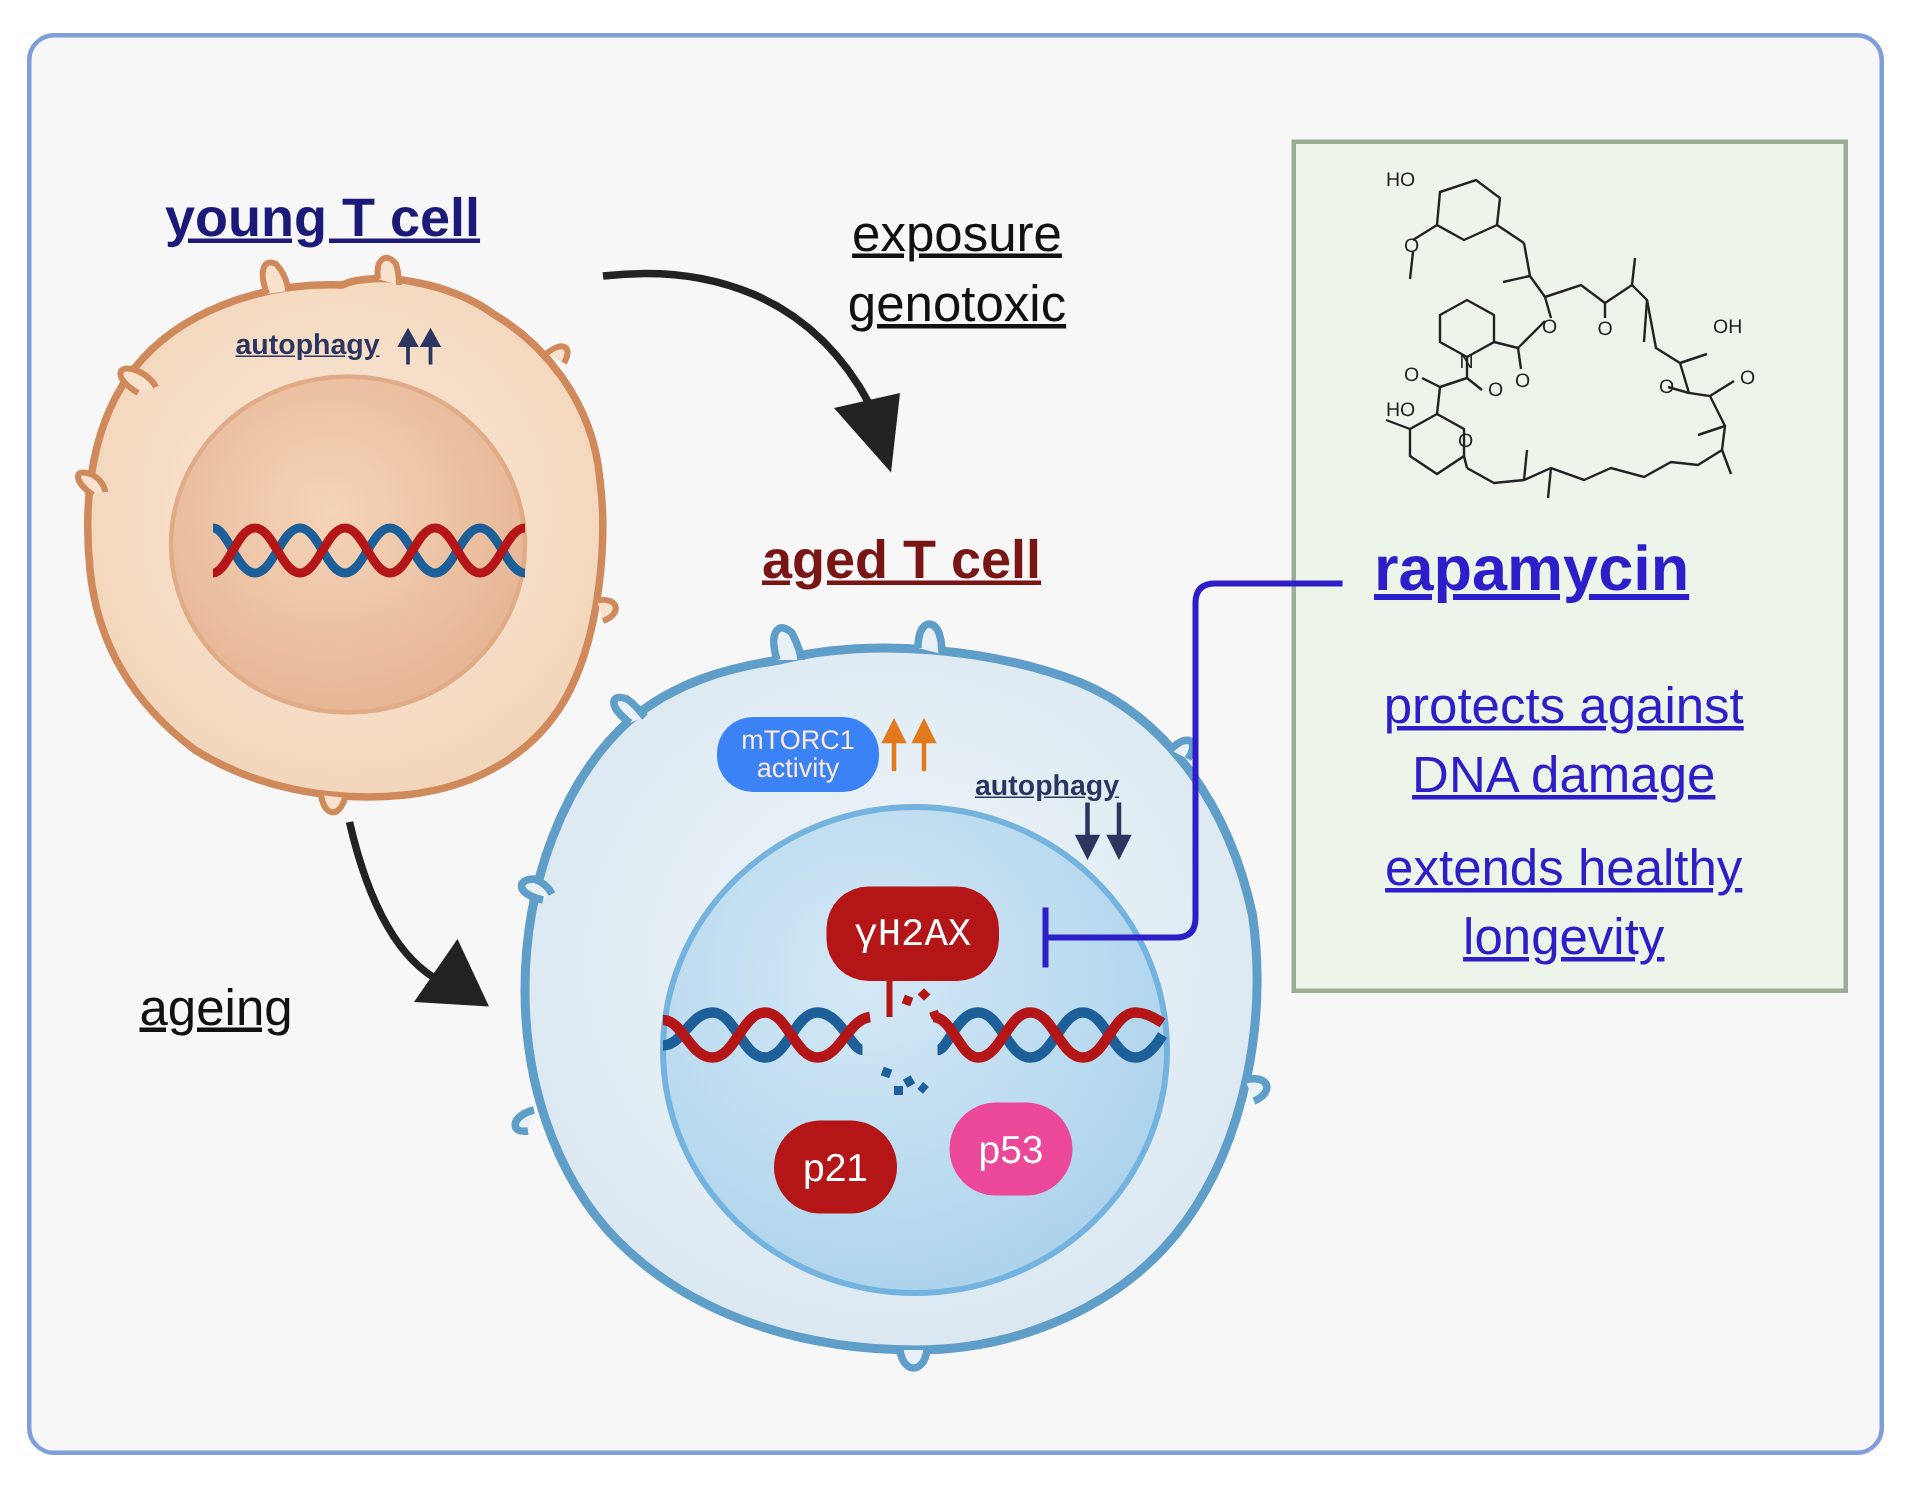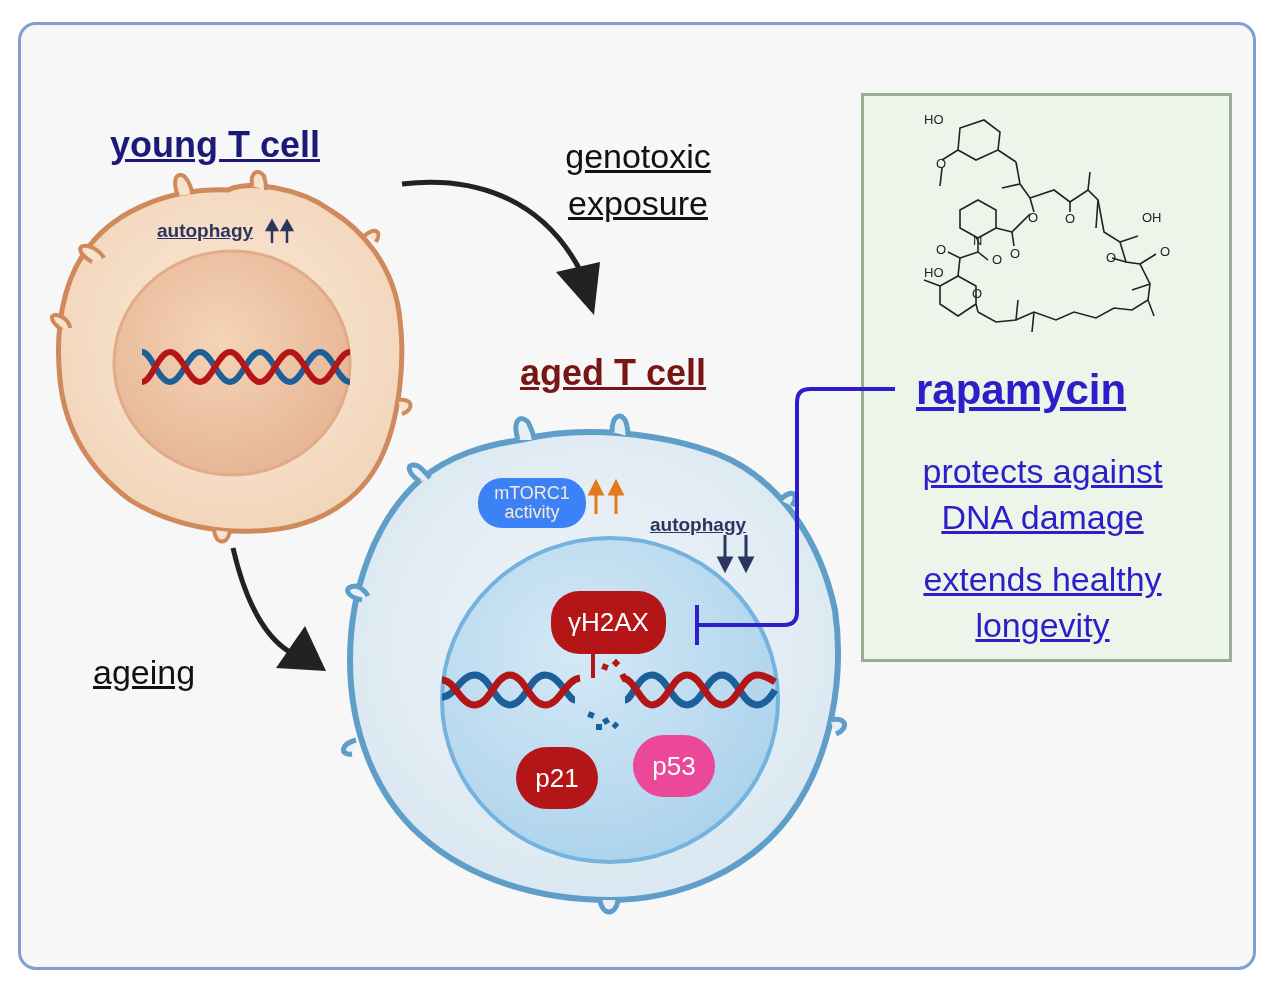--- a/index.html
+++ b/index.html
@@ -2,36 +2,36 @@
 <html><head>
 <meta charset="utf-8">
 <style>
   html, body { margin: 0; padding: 0; background: #ffffff; }
   body { width: 1280px; height: 991px; position: relative; overflow: hidden;
          font-family: "Liberation Sans", sans-serif; }
   .frame { position: absolute; left: 18px; top: 22px; width: 1238px; height: 948px;
            border: 3px solid #7f9dd6; border-radius: 18px; background: #f7f7f8; box-sizing: border-box; }
   .lbl { position: absolute; white-space: nowrap; text-decoration: underline; }
   .title-young { left: 110px; top: 124px; font-size: 36px; font-weight: bold; color: #1c1a78; }
-  .title-aged { left: 520px; top: 352px; font-size: 36px; font-weight: bold; color: #7a1515; text-align: center; }
+  .title-aged { left: 508px; top: 352px; font-size: 36px; font-weight: bold; color: #7a1515; text-align: center; }
   .proc { font-size: 34px; color: #111; text-align: center; line-height: 47px; }
   .proc-geno { left: 548px; top: 133px; width: 180px; }
   .proc-age { left: 93px; top: 609px; margin-top: 40px; }
   .auto-young { left: 157px; top: 220px; font-size: 19px; font-weight: bold; color: #2b3560; }
   .auto-aged { left: 650px; top: 514px; font-size: 19px; font-weight: bold; color: #2b3560; }
-  .rapa-title { left: 916px; top: 366px; font-size: 42px; font-weight: bold; color: #2c1ec8; }
+  .rapa-title { left: 916px; top: 355px; font-size: 42px; font-weight: bold; color: #2c1ec8; }
   .rapa-effect { width: 363px; left: 861px; text-align: center; font-size: 34px; color: #2c1ec8; line-height: 46px; }
   .eff1 { top: 448px; }
   .eff2 { top: 556px; }
   .pill { position: absolute; display: flex; align-items: center; justify-content: center;
           color: #fff; text-align: center; }
   .pill-mtor { left: 478px; top: 478px; width: 108px; height: 50px; border-radius: 24px;
                background: #3b82f6; font-size: 18px; line-height: 19px; color: #fbe9d6; }
   .pill-gh2ax { left: 551px; top: 591px; width: 115px; height: 63px; border-radius: 28px;
-                background: #b41516; font-size: 26px; }
+                background: #b41516; font-size: 26px; font-family: Liberation Mono, monospace; }
   .pill-p21 { left: 516px; top: 747px; width: 82px; height: 62px; border-radius: 31px;
               background: #b41516; font-size: 26px; }
   .pill-p53 { left: 633px; top: 735px; width: 82px; height: 62px; border-radius: 31px;
               background: #ec4899; font-size: 26px; }
   svg.layer { position: absolute; left: 0; top: 0; }
 </style>
 </head>
 <body>
 
 <div class="frame"></div>
@@ -193,22 +193,22 @@
     <text x="936" y="254">O</text>
     <text x="992" y="264">O</text>
     <text x="972" y="298">O</text>
   </g>
 </svg>
 
 <div class="lbl title-young">young T cell</div>
 <div class="lbl auto-young">autophagy</div>
 
 <div class="lbl proc proc-geno">
+  <div>exposure</div>
   <div>genotoxic</div>
-  <div>exposure</div>
 </div>
 <div class="lbl proc proc-age">ageing</div>
 
 <div class="lbl title-aged">aged T cell</div>
 
 <div class="pill pill-mtor">
   <div>
     <div>mTORC1</div>
     <div>activity</div>
   </div>

